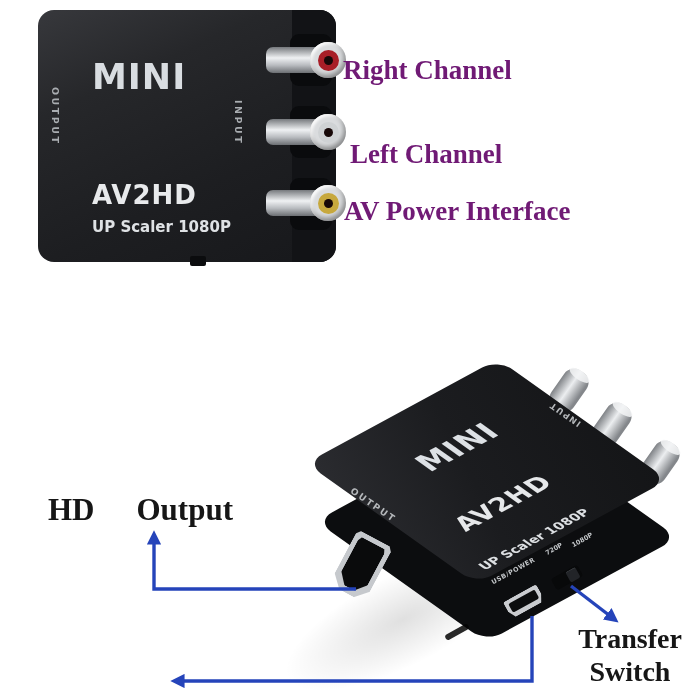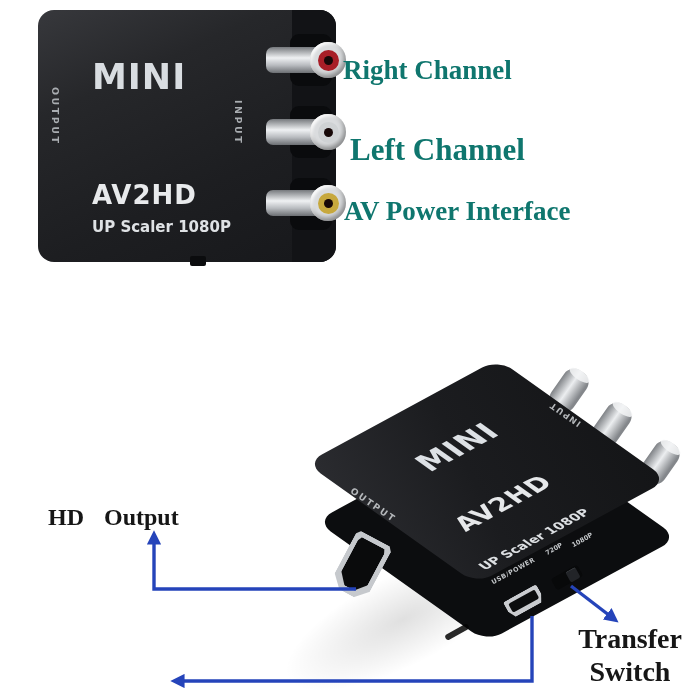--- a/index.html
+++ b/index.html
@@ -1,21 +1,21 @@
 <!DOCTYPE html>
 <html><head>
 <meta charset="utf-8">
 <style>
   html,body{margin:0;padding:0;background:#fff;}
   #canvas{position:relative;width:699px;height:699px;background:#fff;overflow:hidden;
           font-family:"DejaVu Sans",sans-serif;}
 
   
   .lbl{position:absolute;font-family:"Liberation Serif",serif;font-weight:700;white-space:nowrap;}
-  .lbl.red{color:#0f766e;}
+  .lbl.red{color:#701a75;}
   .lbl.blk{color:#161616;}
 
   
   #top-device{position:absolute;left:38px;top:10px;width:298px;height:252px;
     background:linear-gradient(155deg,#37383c 0%,#26272a 28%,#1d1e21 65%,#17181b 100%);
     border-radius:16px;}
   #top-side{position:absolute;right:0;top:0;width:44px;height:100%;
     background:#121316;border-radius:0 16px 16px 0;}
   .recess{position:absolute;left:252px;width:42px;height:52px;background:#0a0b0d;border-radius:9px;}
   #recess-r{top:24px;} #recess-w{top:96px;} #recess-y{top:168px;}
@@ -84,23 +84,23 @@
   #switch .knob{position:absolute;left:16px;top:1px;width:11px;height:11px;background:#222428;border-radius:2px;
     border-top:1px solid #3a3d41;}
   #front-slot{position:absolute;left:444px;top:629px;width:26px;height:6px;z-index:4;
     transform:rotate(-29deg);background:#030303;border-radius:3px;opacity:.85;}
 
   
   #arrows{position:absolute;left:0;top:0;z-index:5;}
 
   
   #lbl-right{left:343px;top:55px;font-size:27px;z-index:6;}
-  #lbl-left{left:350px;top:132px;font-size:31px;z-index:6;}
+  #lbl-left{left:350px;top:139px;font-size:27px;z-index:6;}
   #lbl-avline{left:344px;top:196px;font-size:27px;z-index:6;}
-  #lbl-hdout{left:48px;top:504px;font-size:24px;display:flex;gap:20px;z-index:6;}
+  #lbl-hdout{left:48px;top:492px;font-size:31px;display:flex;gap:42px;z-index:6;}
   #lbl-usbpow{left:2px;top:636px;width:152px;text-align:center;font-size:27px;line-height:32px;z-index:6;}
   #lbl-transfer{left:556px;top:622px;width:148px;text-align:center;font-size:28px;line-height:33px;z-index:6;}
 </style>
 </head>
 <body>
 
 <div id="canvas">
 
   <div id="top-device">
     <div id="top-side"></div>

